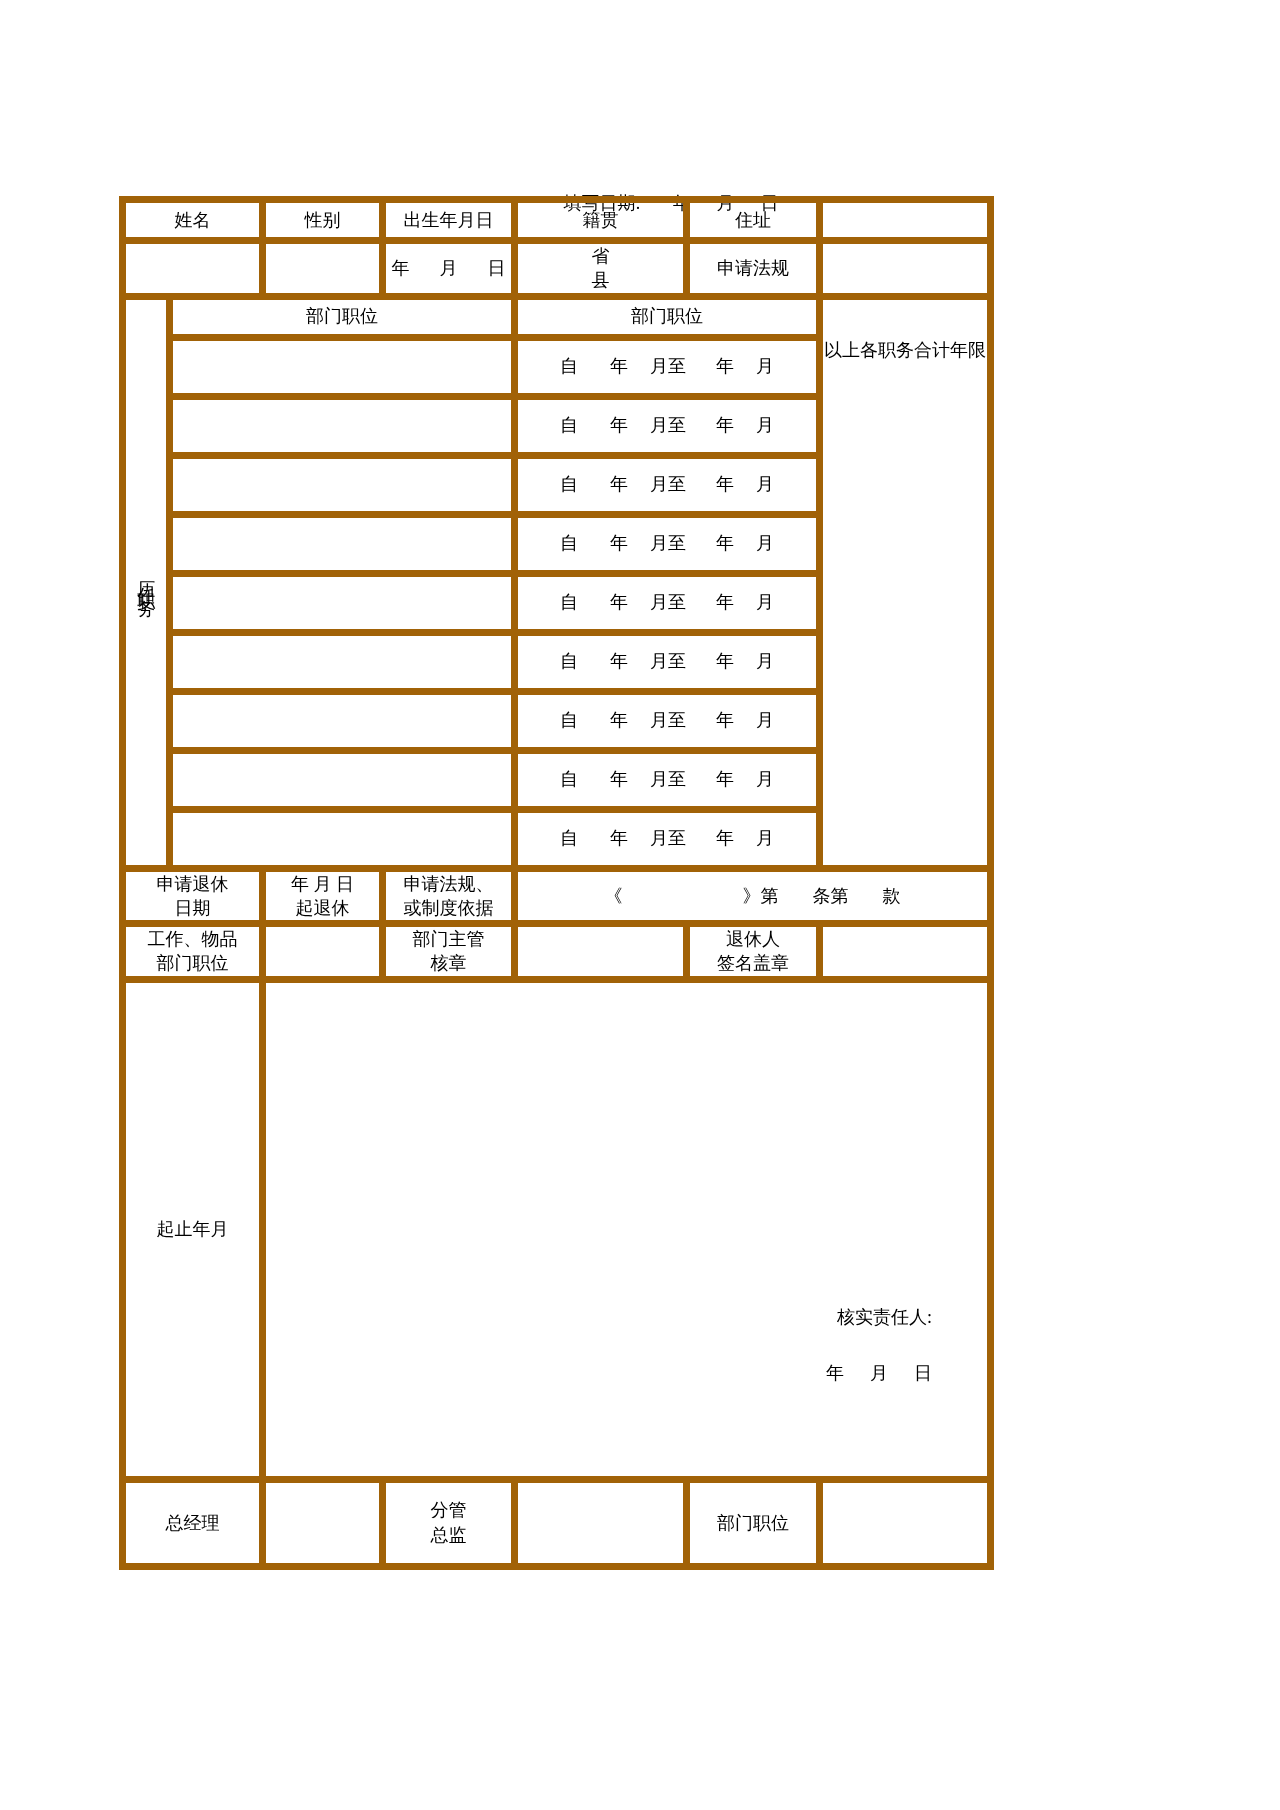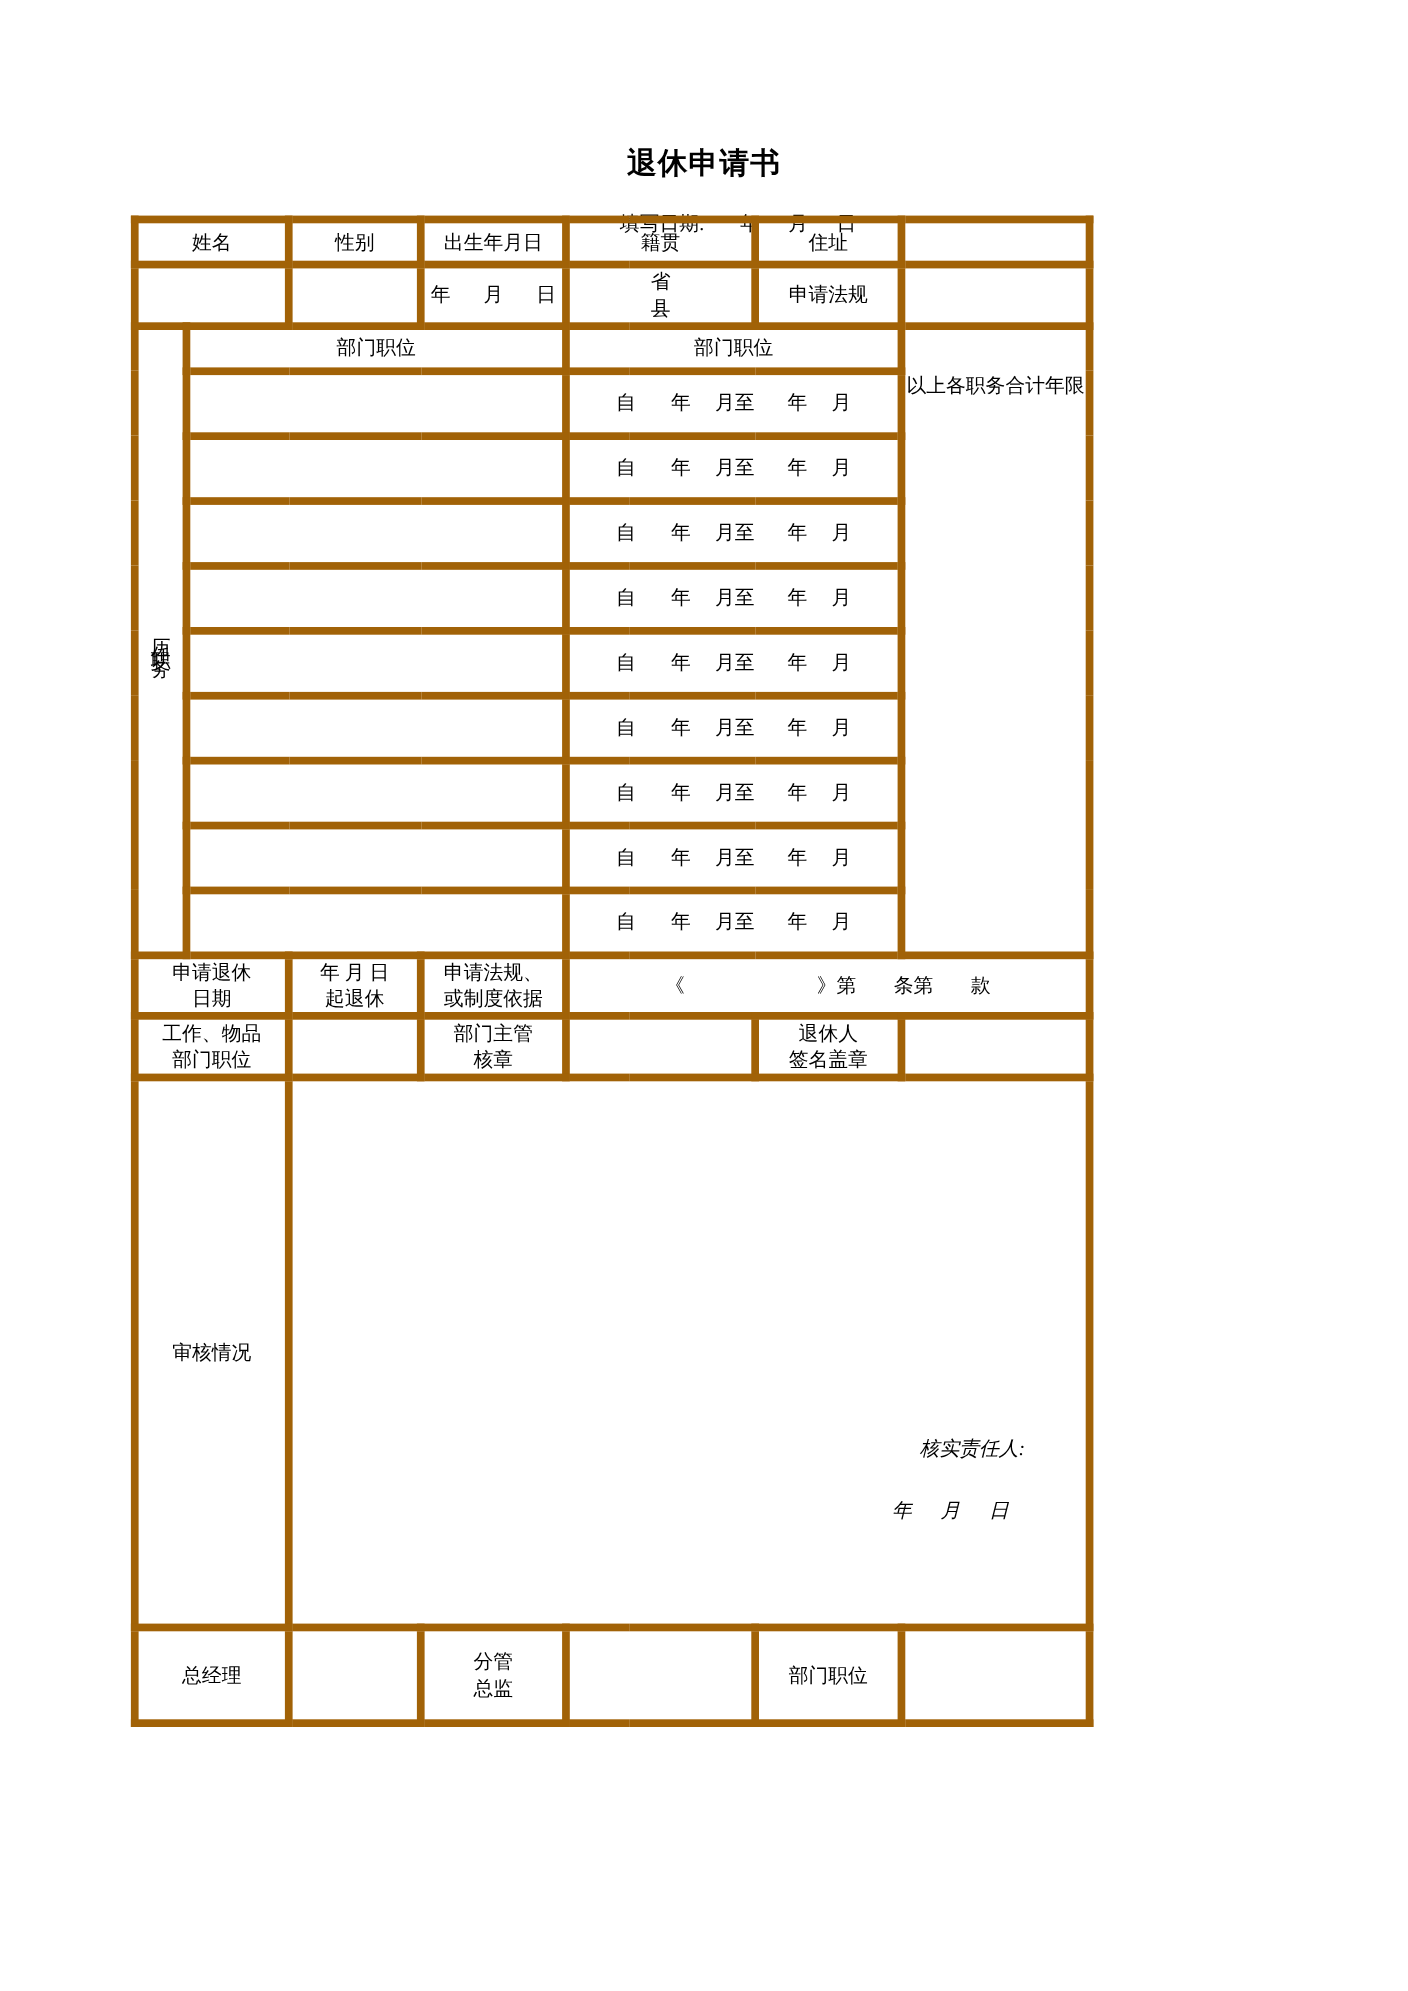--- a/index.html
+++ b/index.html
@@ -93,36 +93,34 @@
   .review-label-cell { vertical-align: middle; }
   .review-body {
     position: relative;
     height: 100%;
     min-height: 460px;
   }
   .resp-block {
     position: absolute;
     right: 55px;
     bottom: 16px;
-    text-align: center;
+    text-align: right;
     font-size: 18px;
     line-height: 1.55;
     white-space: pre;
-    font-style: italic;
   }
   .resp-block .dline { padding-left: 14px; }
   .resp-block .gd { display: inline-block; width: 26px; }
   .sig-row td { height: 80px; }
 </style>
 </head>
 <body>
 
 <div class="page">
 
-  <div class="title">退休申请书</div>
 
   <div class="fill-date">
     <span class="label">填写日期:</span><span class="sp"></span><span>年</span><span class="sp"></span><span>月</span><span class="sp"></span><span>日</span>
   </div>
 
   <table class="form">
     <colgroup>
       <col style="width:47px">
       <col style="width:93px">
       <col style="width:120px">
@@ -251,21 +249,21 @@
       </td>
       <td colspan="2"></td>
       <td class="two-line">
         <span>退休人</span><br>
         <span>签名盖章</span>
       </td>
       <td></td>
     </tr>
 
     <tr style="height:500px;">
-      <td colspan="2" class="review-label-cell">审核情况</td>
+      <td colspan="2" class="review-label-cell">起止年月</td>
       <td colspan="6">
         <div class="review-body">
           <div class="resp-block">
             <span>核实责任人:</span>
             <div class="dline"><span>年</span><span class="gd"></span><span>月</span><span class="gd"></span><span>日</span></div>
           </div>
         </div>
       </td>
     </tr>
 

